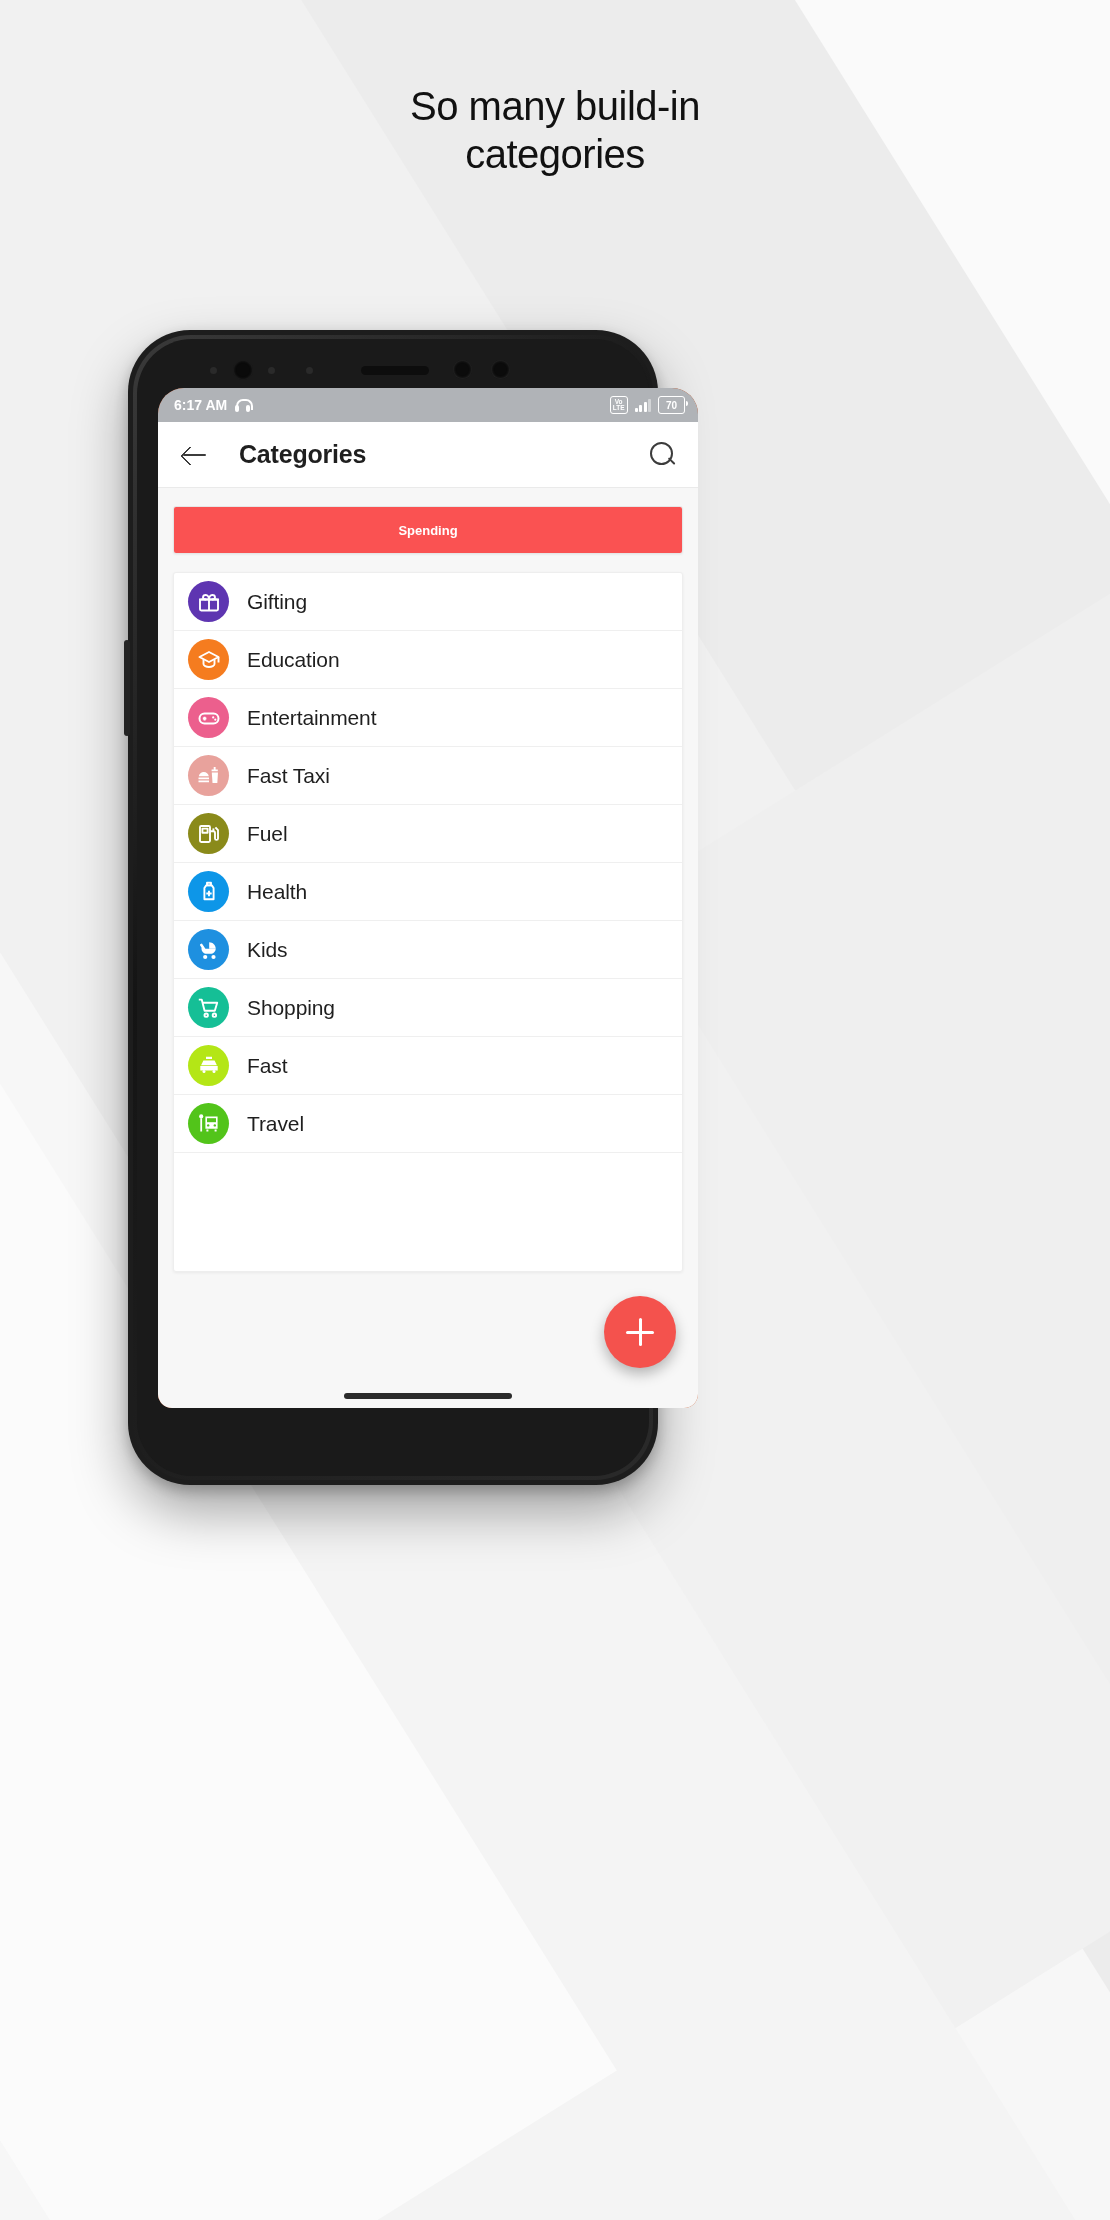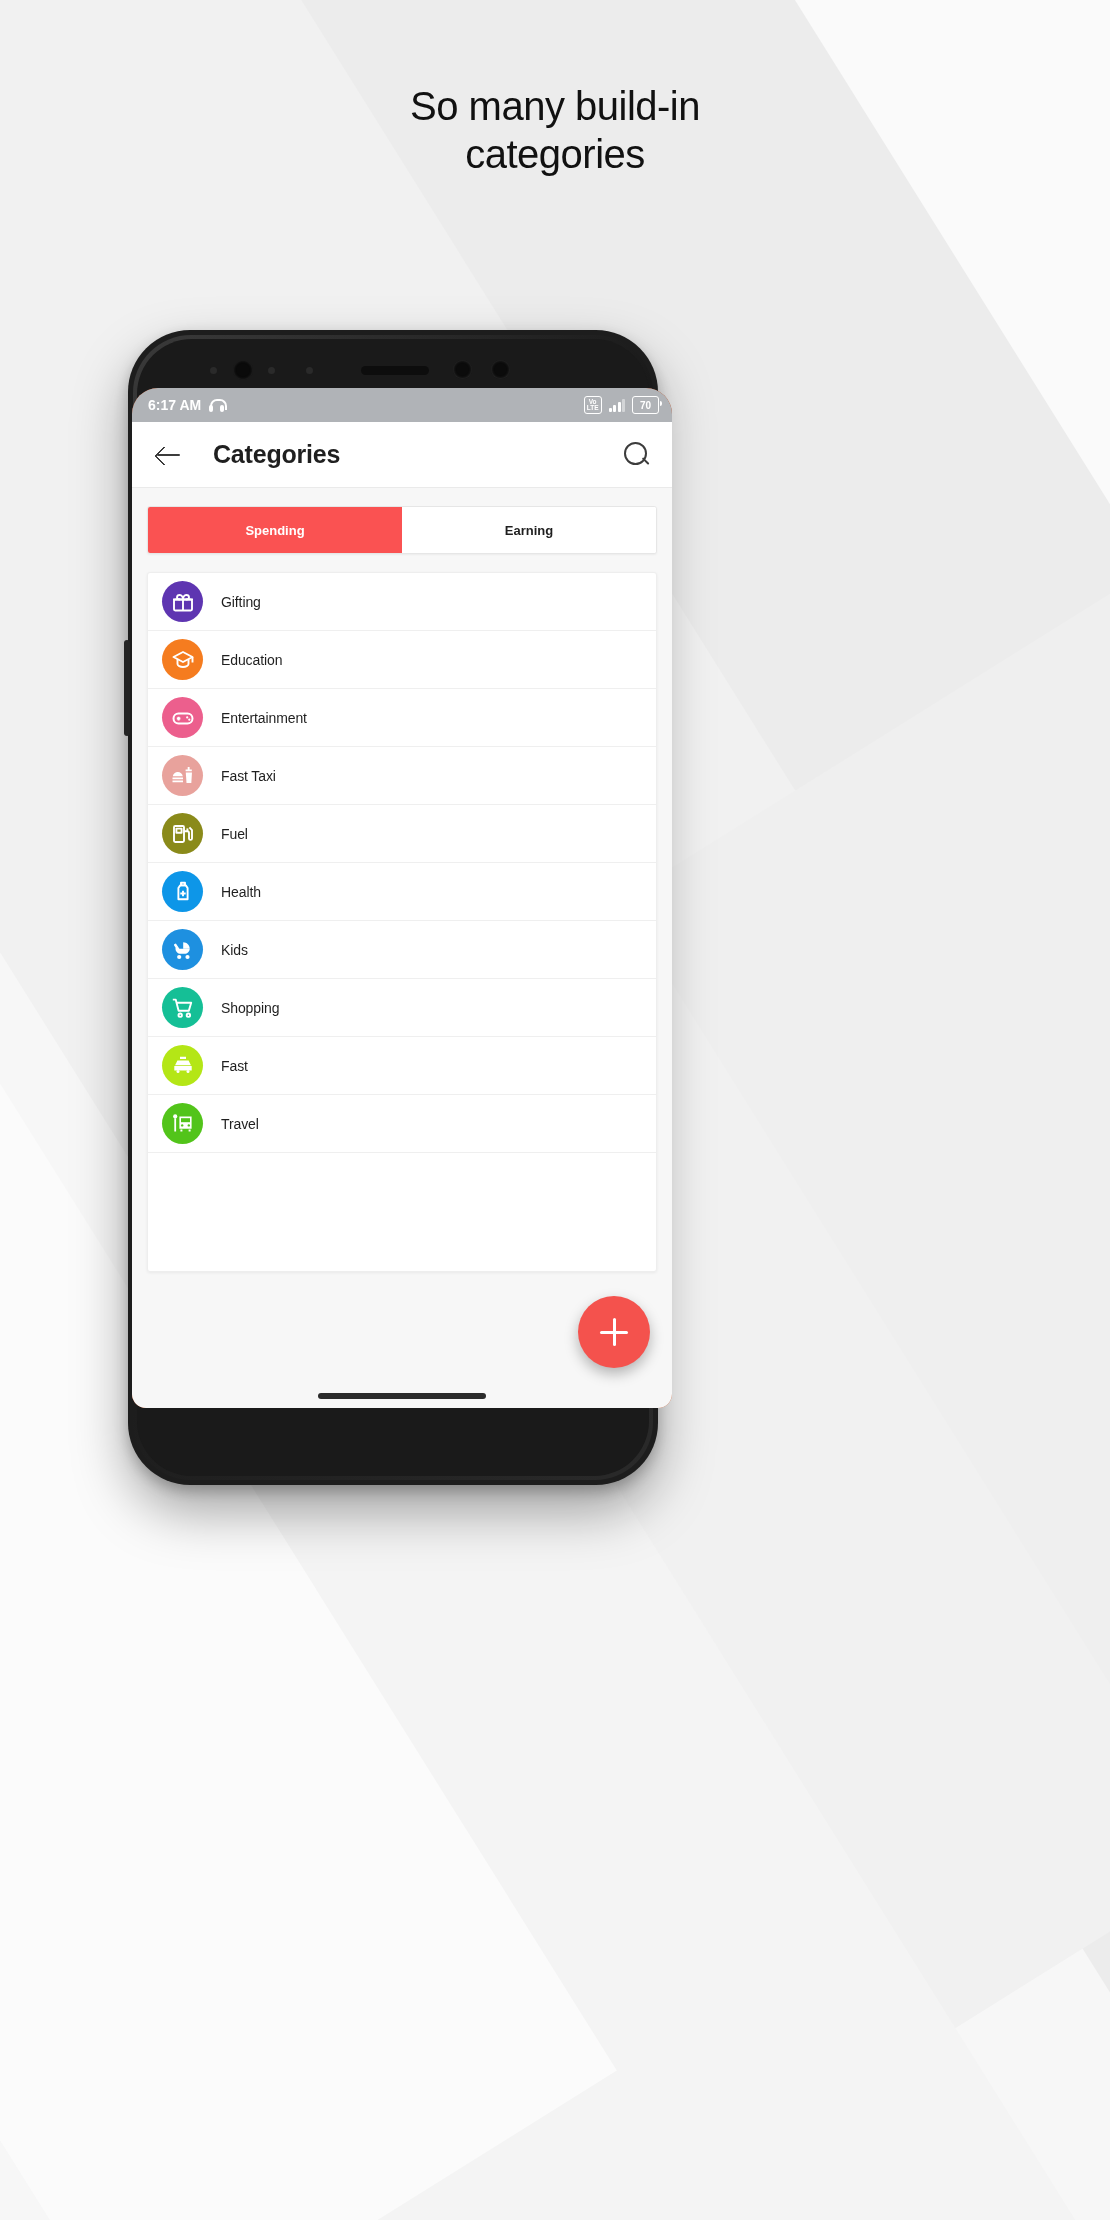--- a/index.html
+++ b/index.html
@@ -98,21 +98,21 @@
   #speaker {
     position: absolute; left: 233px; top: 16px; width: 68px; height: 9px;
     background: #0d0d0d; border-radius: 5px;
   }
   #cam-r1 { left: 325px; top: 10px; width: 19px; height: 19px; background:#0b0b0b; box-shadow: inset 0 0 3px #3b3b3b;}
   #cam-r2 { left: 363px; top: 10px; width: 19px; height: 19px; background:#0b0b0b; box-shadow: inset 0 0 3px #3b3b3b;}
 
   
   #screen {
     position: absolute;
-    left: 4px; top: 58px;
+    left: 30px; top: 58px;
     width: 540px; height: 1020px;
     background: #c2410c;
     border-radius: 26px 26px 14px 14px;
     overflow: hidden;
   }
 
   
   #statusbar {
     height: 34px; background: #b0b3b7;
     display: flex; align-items: center; justify-content: space-between;
@@ -229,21 +229,21 @@
     border-bottom: 1px solid #efefef;
     cursor: pointer;
   }
   .cat-icon {
     width: 41px; height: 41px; border-radius: 50%;
     flex: none; display: flex; align-items: center; justify-content: center;
     color: #fff;
   }
   .cat-icon svg { width: 24px; height: 24px; display: block; }
   .cat-label {
-    margin-left: 18px; font-size: 14px; color: #1f1f1f; letter-spacing: -0.1px;
+    margin-left: 18px; font-size: 21px; color: #1f1f1f; letter-spacing: -0.1px;
   }
   .cat-suffix { color: #858585; margin-left: 7px; font-size: 19.5px; }
 
   
   #fab {
     position: absolute;
     right: 22px; bottom: 40px;
     width: 72px; height: 72px; border-radius: 50%;
     background: #f4524d;
     box-shadow: 0 6px 14px rgba(0,0,0,0.28);
@@ -324,21 +324,20 @@
     <div id="appbar">
       <div id="back-arrow"></div>
       <div id="appbar-title">Categories</div>
       <div id="search-icon"></div>
     </div>
 
     <div id="content">
 
       <div id="tabs">
         <div class="tab active" style="background: rgb(250, 82, 82);">Spending</div>
-        <div class="tab inactive">Earning</div>
       </div>
 
       <div id="list-card">
           <div class="cat-row">
             <div class="cat-icon" style="background: rgb(94, 53, 177);">
               <svg viewBox="0 0 24 24" fill="none" stroke="#fff" stroke-width="1.9">
                 <rect x="3" y="9.5" width="18" height="11" rx="1.2"></rect>
                 <path d="M2 9.5h20M12 9.5v11"></path>
                 <path d="M12 9.5C12 7 10.6 5 8.8 5S6 6.2 6 7.4 7.4 9.5 9 9.5M12 9.5C12 7 13.4 5 15.2 5S18 6.2 18 7.4 16.6 9.5 15 9.5"></path>
               </svg>

